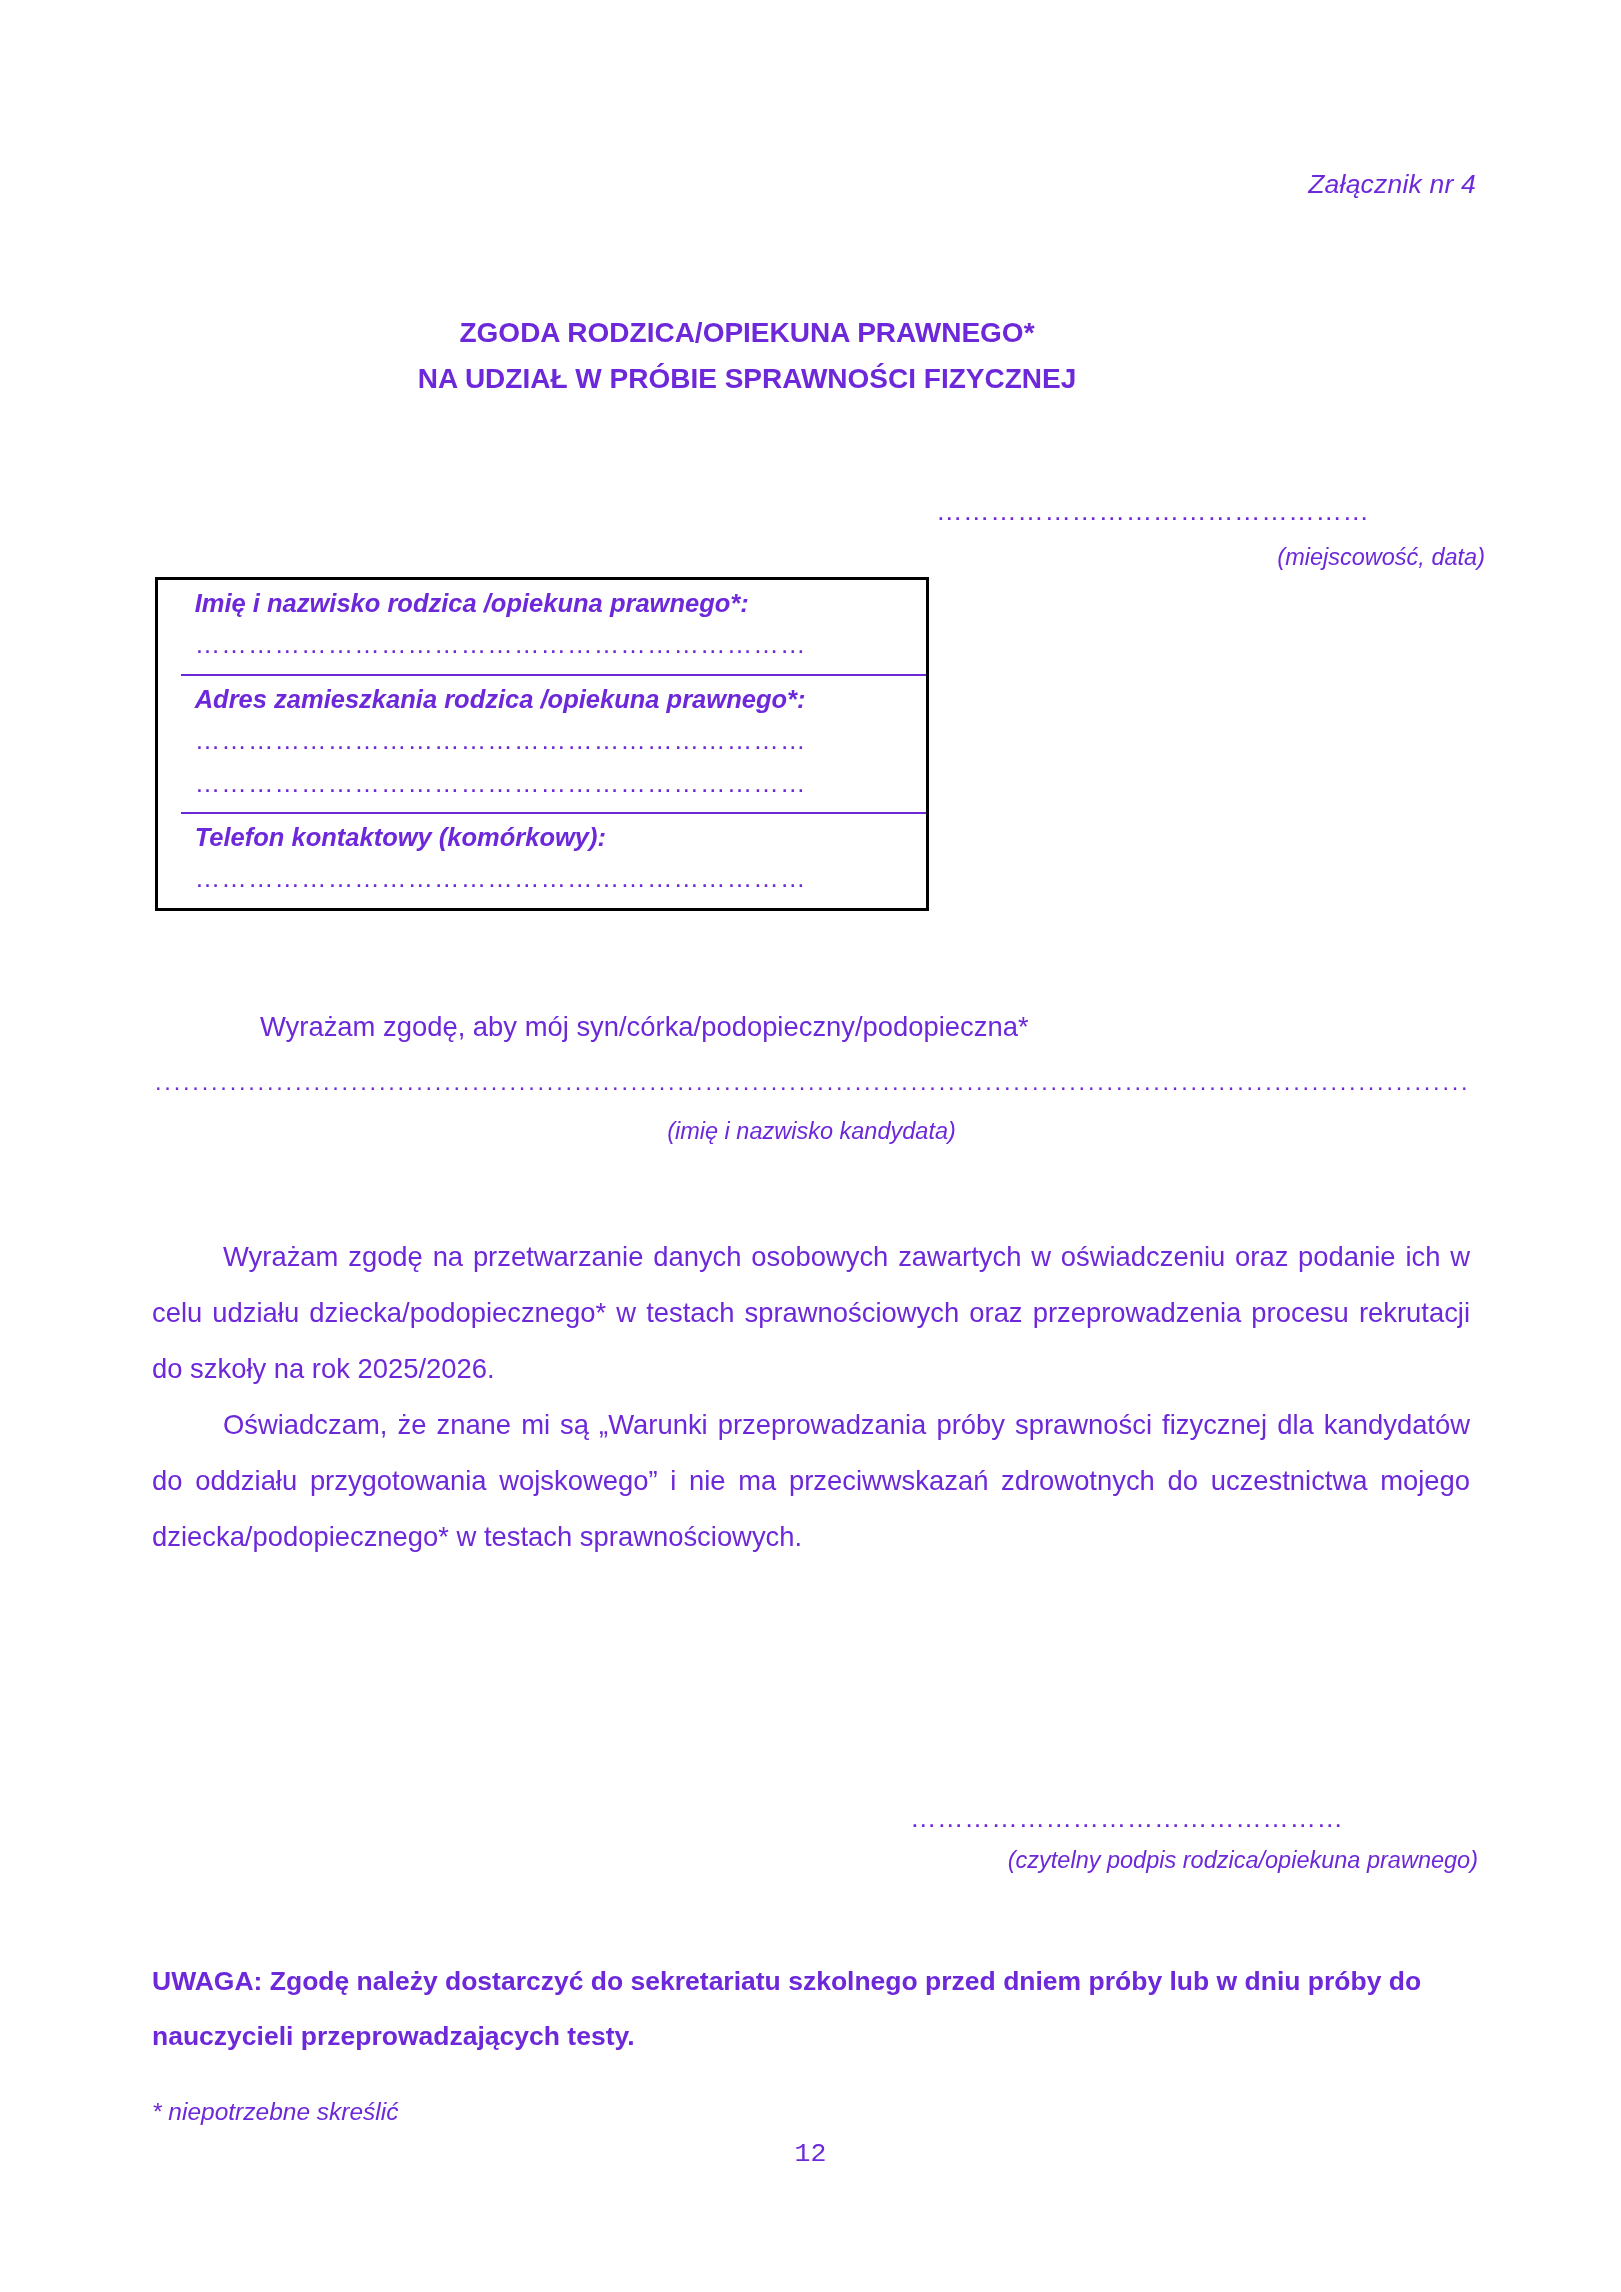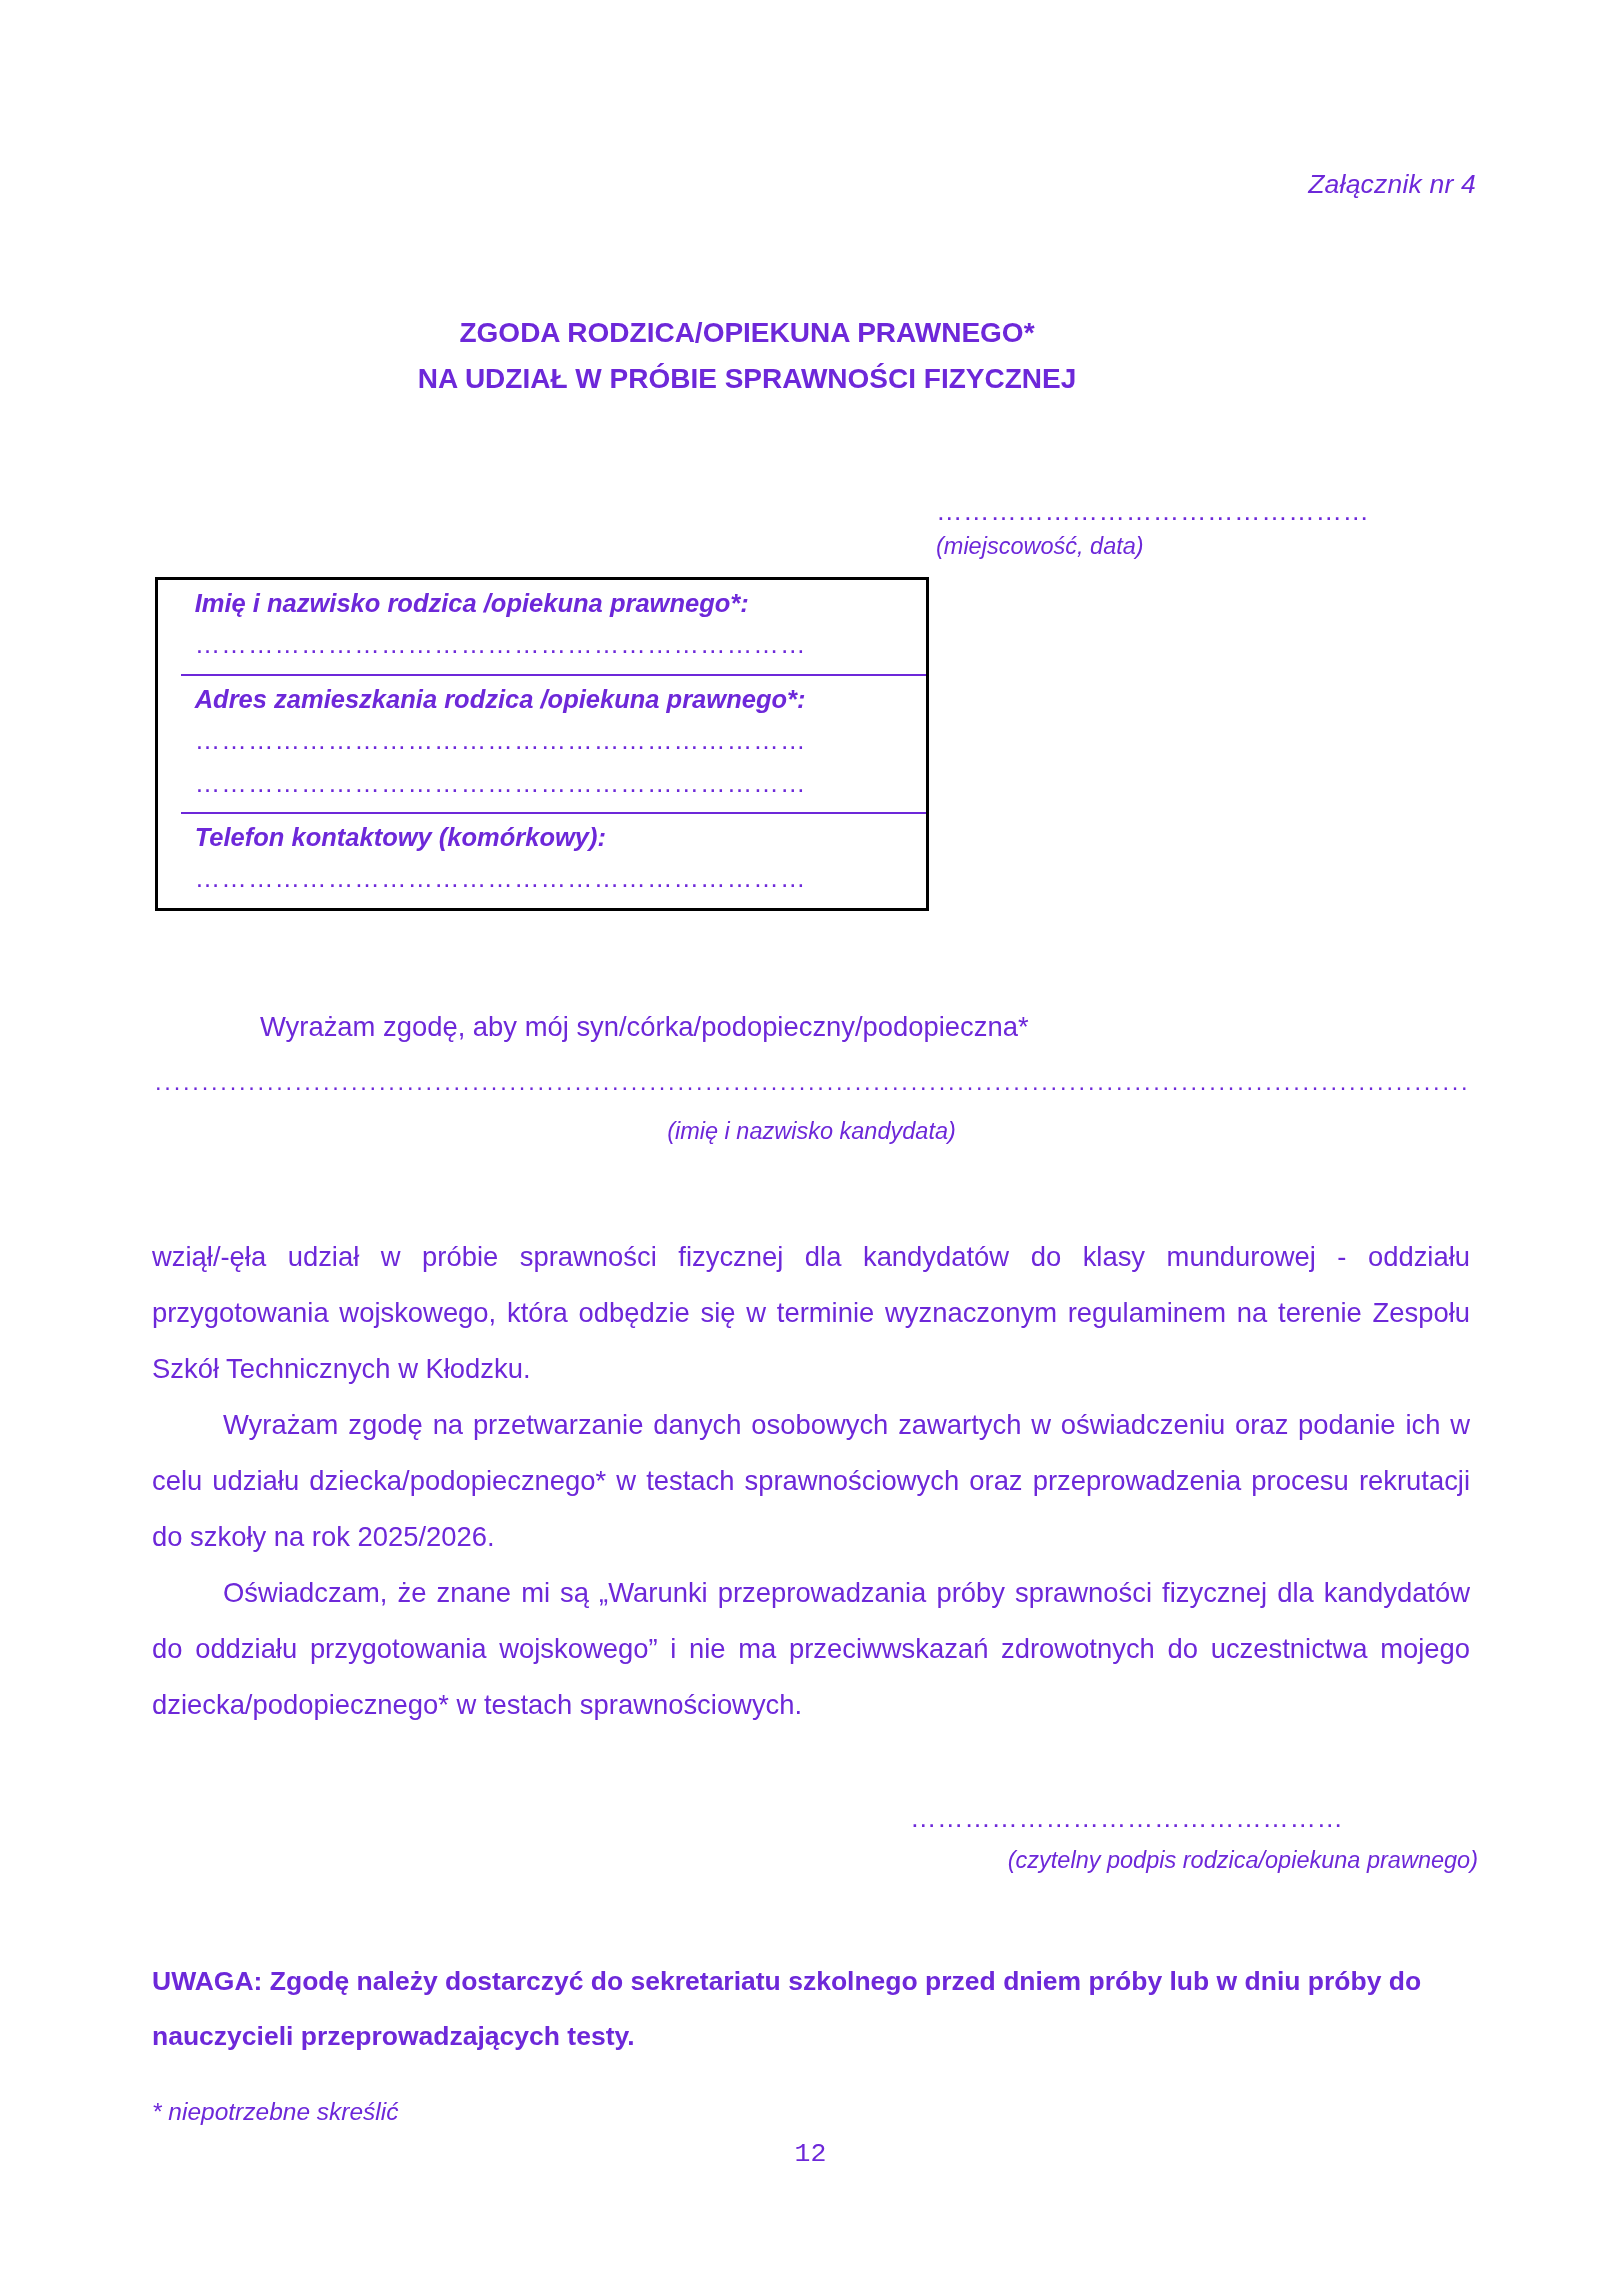--- a/index.html
+++ b/index.html
@@ -52,22 +52,22 @@
     width: 549px;
   }
   .dots-line {
     font-size: 26.5px;
     letter-spacing: 0.6px;
     line-height: 33px;
     white-space: nowrap;
     overflow: hidden;
   }
   .place-date-caption {
-    margin-top: 5px;
-    text-align: left;
+    margin-top: 16px;
+    text-align: right;
     font-size: 23.5px;
     font-style: italic;
   }
 
   
   .info-box {
     position: absolute;
     top: 577px;
     left: 155px;
     width: 774px;
@@ -239,21 +239,20 @@
   </div>
 
   <div class="consent-intro">Wyrażam zgodę, aby mój syn/córka/podopieczny/podopieczna*</div>
 
   <div class="candidate-line">
     <div class="candidate-dots">..................................................................................................................................................</div>
     <div class="candidate-caption">(imię i nazwisko kandydata)</div>
   </div>
 
   <div class="body-text">
-    <p>wziął/-ęła udział w próbie sprawności fizycznej dla kandydatów do klasy mundurowej - oddziału przygotowania wojskowego, która odbędzie się w terminie wyznaczonym regulaminem na terenie Zespołu Szkół Technicznych w Kłodzku.</p>
     <p class="indent">Wyrażam zgodę na przetwarzanie danych osobowych zawartych w oświadczeniu oraz podanie ich w celu udziału dziecka/podopiecznego* w testach sprawnościowych oraz przeprowadzenia procesu rekrutacji do szkoły na rok 2025/2026.</p>
     <p class="indent">Oświadczam, że znane mi są „Warunki przeprowadzania próby sprawności fizycznej dla kandydatów do oddziału przygotowania wojskowego” i nie ma przeciwwskazań zdrowotnych do uczestnictwa mojego dziecka/podopiecznego* w testach sprawnościowych.</p>
   </div>
 
   <div class="signature-block">
     <div class="signature-dots">…………………………………………</div>
     <div class="signature-caption">(czytelny podpis rodzica/opiekuna prawnego)</div>
   </div>
 
   <div class="notice">UWAGA: Zgodę należy dostarczyć do sekretariatu szkolnego przed dniem próby lub w dniu próby do nauczycieli przeprowadzających testy.</div>

